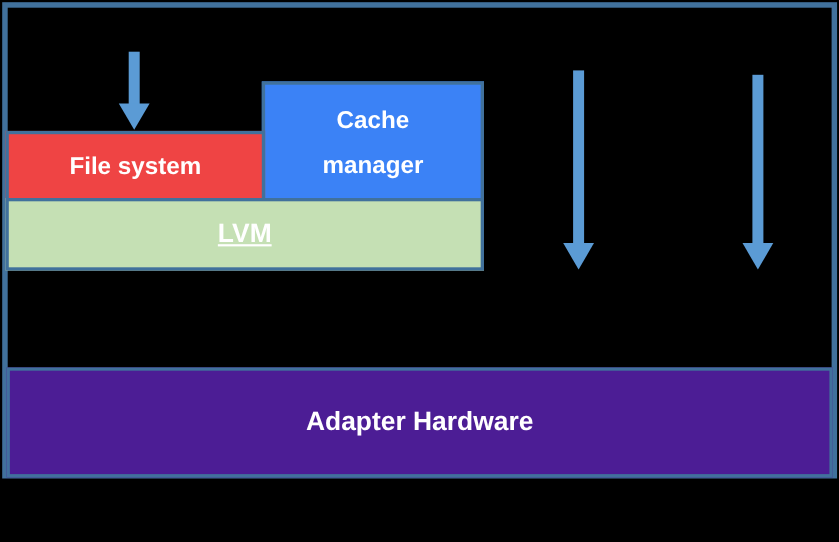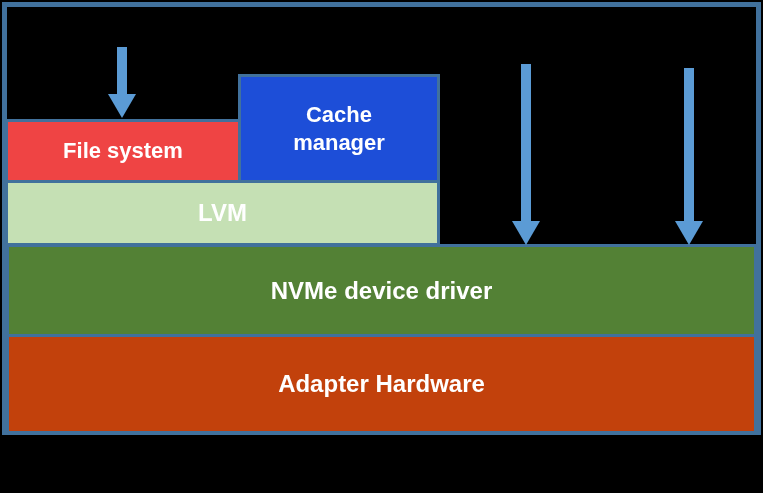--- a/index.html
+++ b/index.html
@@ -35,38 +35,39 @@
     font-weight: bold;
   }
   .box .label { display: block; }
   .box-file-system {
     left: 5px; top: 119px; width: 236px; height: 64px;
     background: #ef4444;
     font-size: 22px;
   }
   .box-cache-manager {
     left: 238px; top: 74px; width: 202px; height: 109px;
-    background: #1d4ed8;
+    background: #3b82f6;
     font-size: 22px;
-    line-height: 28px;
+    line-height: 41px;
   }
   .box-cache-manager .label { width: 150px; }
   .box-lvm {
     left: 5px; top: 180px; width: 435px; height: 66px;
     background: #C5E0B4;
     font-size: 24px;
+    text-decoration: underline;
   }
   .box-nvme {
     left: 6px; top: 244px; width: 751px; height: 93px;
     background: #538135;
     font-size: 24px;
   }
   .box-adapter {
     left: 6px; top: 334px; width: 751px; height: 100px;
-    background: #c2410c;
+    background: #4c1d95;
     font-size: 24px;
   }
   .arrow {
     position: absolute;
     z-index: 5;
   }
   .arrow .shaft {
     position: absolute;
     left: 50%;
     transform: translateX(-50%);
@@ -116,21 +117,18 @@
   </div>
 
   <div class="box box-file-system">
     <span class="label">File system</span>
   </div>
 
   <div class="box box-lvm">
     <span class="label">LVM</span>
   </div>
 
-  <div class="box box-nvme">
-    <span class="label">NVMe device driver</span>
-  </div>
 
   <div class="box box-adapter">
     <span class="label">Adapter Hardware</span>
   </div>
 
 </div>
 
 </body></html>

